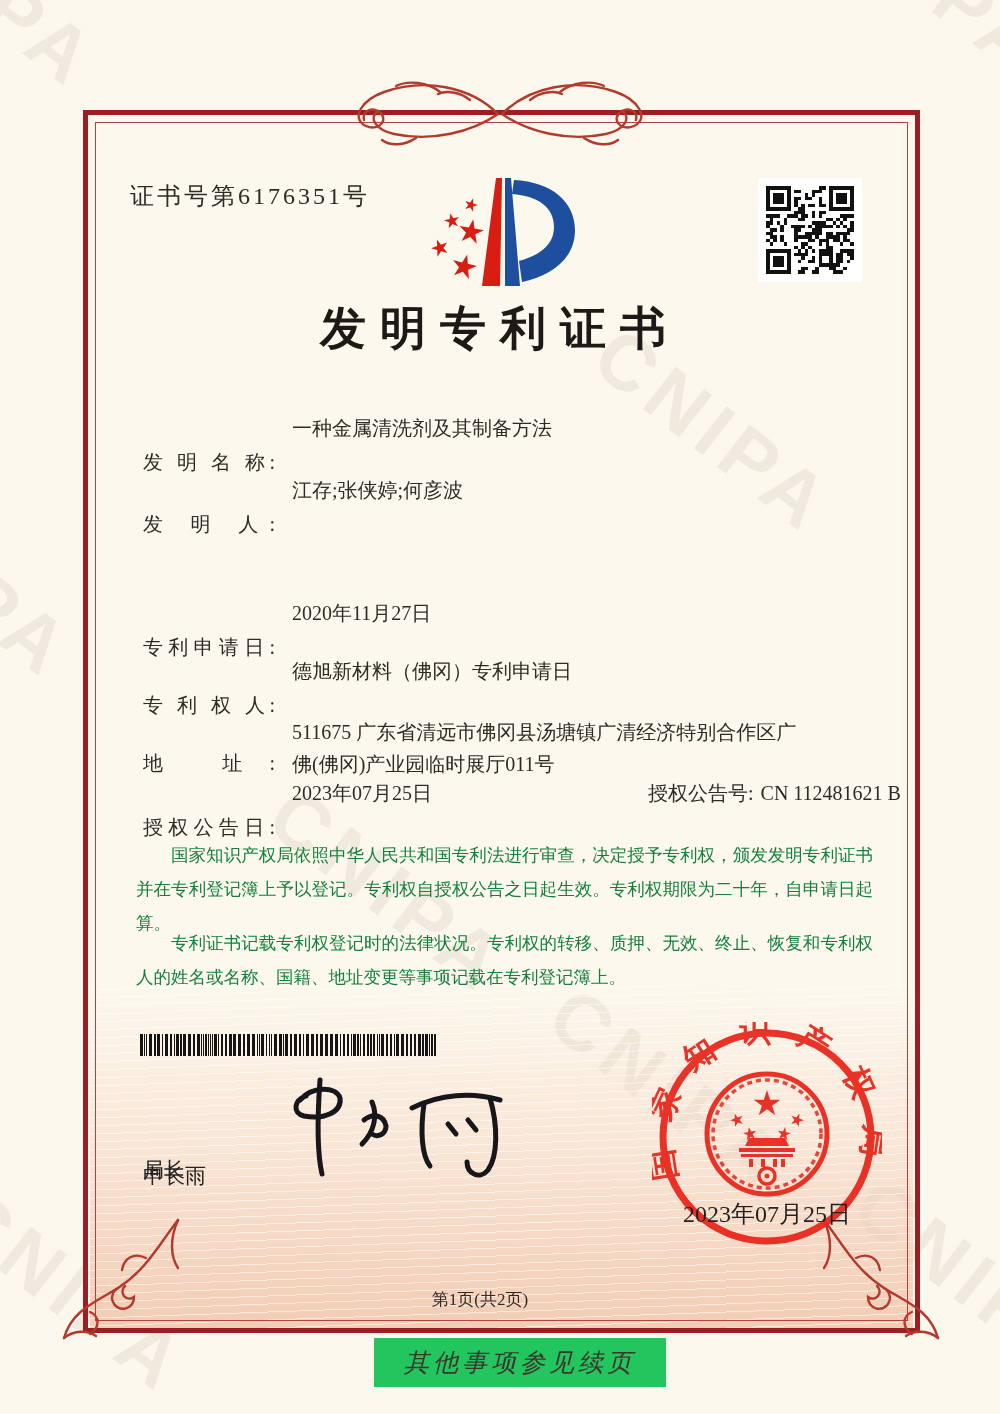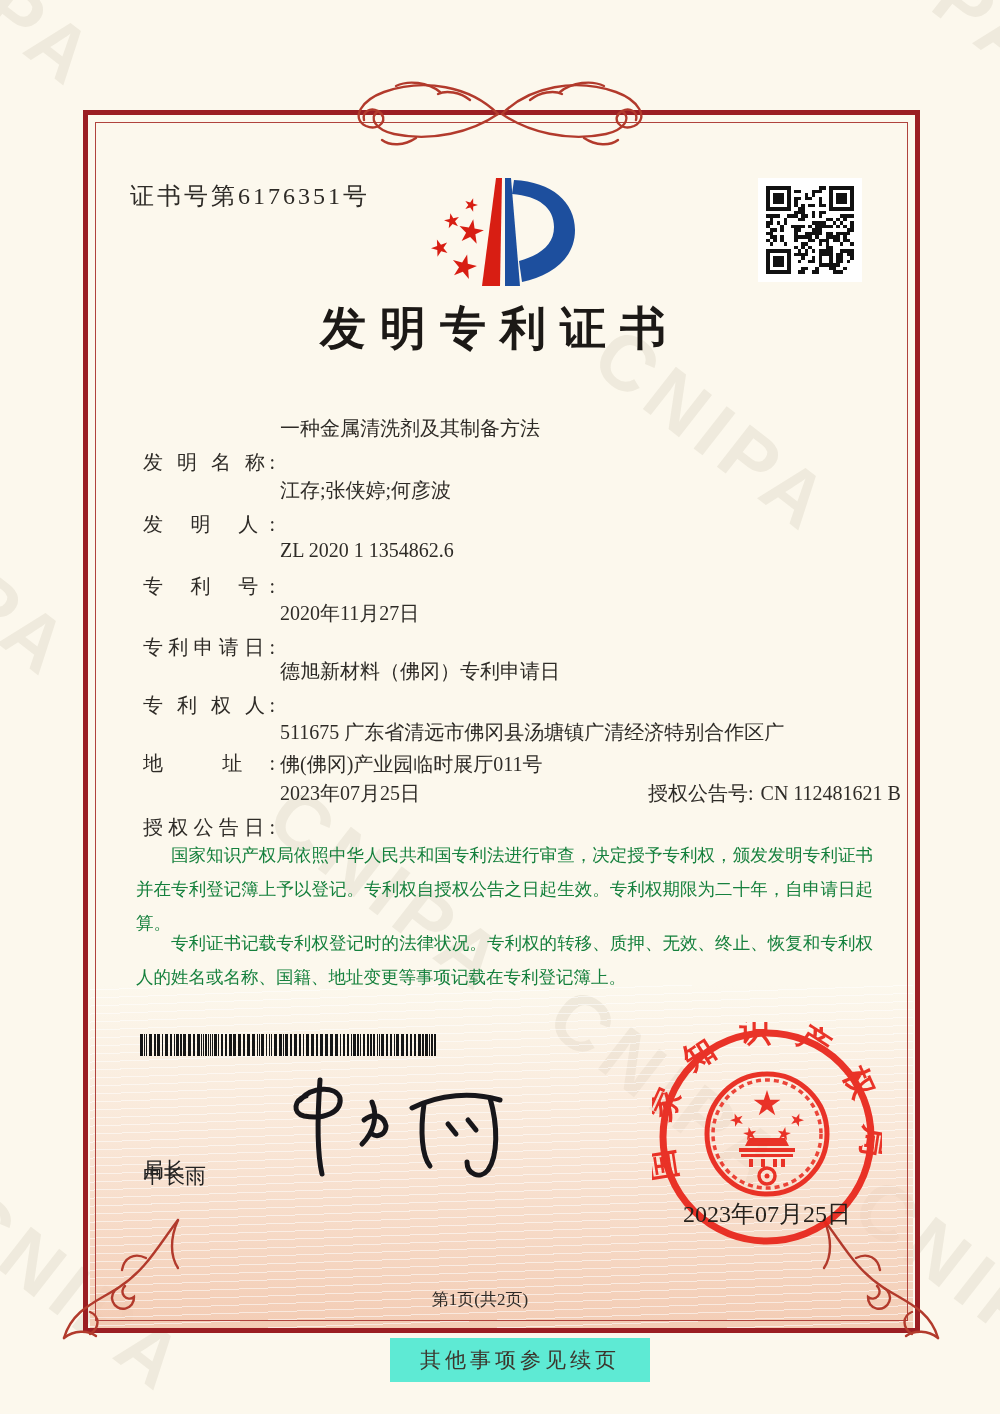--- a/index.html
+++ b/index.html
@@ -22,35 +22,35 @@
   .cert-no{position:absolute;left:130px;top:180px;z-index:2;font-size:24px;letter-spacing:3px;}
   .logo{position:absolute;left:400px;top:168px;width:200px;height:125px;z-index:2;}
   .qr{position:absolute;left:758px;top:178px;width:104px;height:104px;background:#fff;
       z-index:2;display:flex;align-items:center;justify-content:center;}
   .title{position:absolute;left:0;top:298px;width:1000px;text-align:center;z-index:2;
       font-size:46px;font-weight:bold;letter-spacing:14px;color:#1c1916;}
   
   .row{position:absolute;left:143px;z-index:2;font-size:20px;white-space:nowrap;}
   .row .lbl{display:inline-block;width:132px;text-align:justify;text-align-last:justify;
       vertical-align:top;margin-top:34px;}
-  .row .val{display:inline-block;margin-left:0;vertical-align:top;}
+  .row .val{display:inline-block;margin-left:12px;vertical-align:top;}
   .row .val.wrap{white-space:normal;width:505px;line-height:1.62;}
   .grant2{position:absolute;left:505px;top:0;}
   .para{position:absolute;left:136px;width:737px;z-index:2;font-size:17.5px;line-height:1.95;
       text-indent:2em;color:#15803d;text-align:justify;}
   .barcode{position:absolute;left:140px;top:1034px;z-index:2;}
   .officer{position:absolute;left:143px;z-index:4;font-family:"Liberation Sans",sans-serif;
       font-size:21px;color:#222;}
   .sig{position:absolute;left:272px;top:1068px;z-index:4;}
   .seal{position:absolute;left:652px;top:1022px;z-index:4;opacity:.93;}
   .page-info{position:absolute;left:-20px;top:1288px;width:1000px;text-align:center;
       z-index:2;font-size:17px;}
   .note{position:absolute;left:20px;top:1338px;width:1000px;text-align:center;z-index:4;}
-  .note span{display:inline-block;background:#5eead4;padding:8px 30px;font-size:21px;
-      color:#3c352c;letter-spacing:4px;}
+  .note span{display:inline-block;background:#22c55e;padding:8px 30px;font-size:25px;
+      color:#3c352c;letter-spacing:4px;font-style:italic;}
   .orn{stroke:#b23a2c;stroke-width:2.4;fill:none;stroke-linecap:round;}
   .orn-wrap{position:absolute;z-index:4;pointer-events:none;}
 </style>
 </head>
 <body>
 
 <div id="page">
 
   <div class="wm" style="left:-160px;top:-60px;">CNIPA</div>
   <div class="wm" style="left:790px;top:-70px;">CNIPA</div>
@@ -328,24 +328,20 @@
   <div class="title">发明专利证书</div>
 
   <div class="row" style="top:415px;">
     <span class="lbl">发 明 名 称:</span>
     <span class="val">一种金属清洗剂及其制备方法</span>
   </div>
   <div class="row" style="top:477px;">
     <span class="lbl">发 明 人:</span>
     <span class="val">江存;张侠婷;何彦波</span>
   </div>
-  <div class="row" style="top:539px;">
-    <span class="lbl">专 利 号:</span>
-    <span class="val">ZL 2020 1 1354862.6</span>
-  </div>
   <div class="row" style="top:600px;">
     <span class="lbl">专利申请日:</span>
     <span class="val">2020年11月27日</span>
   </div>
   <div class="row" style="top:658px;">
     <span class="lbl">专 利 权 人:</span>
     <span class="val">德旭新材料（佛冈）专利申请日</span>
   </div>
   <div class="row" style="top:716px;">
     <span class="lbl">地 址:</span>

